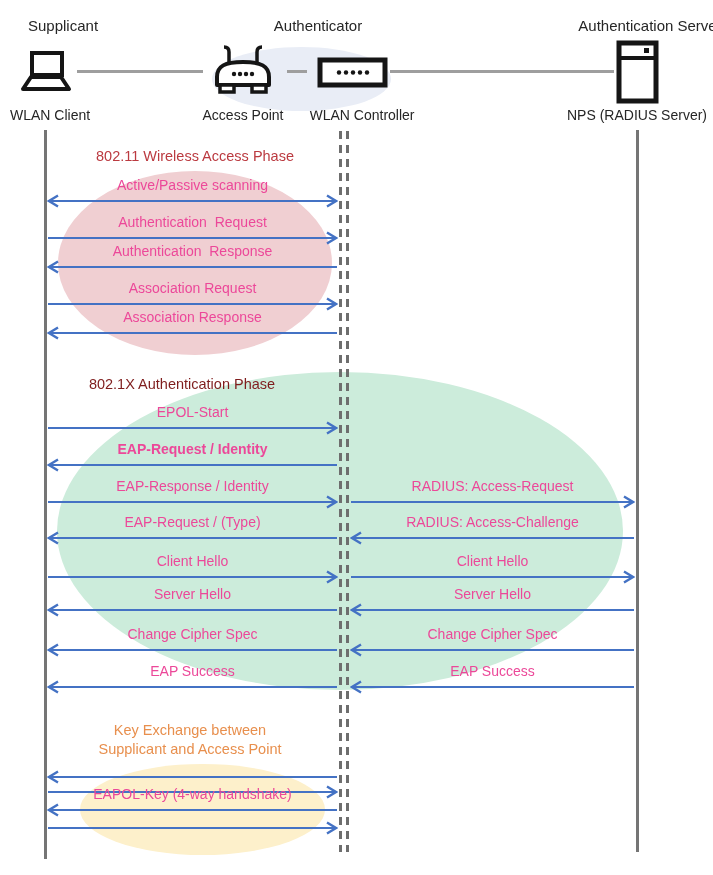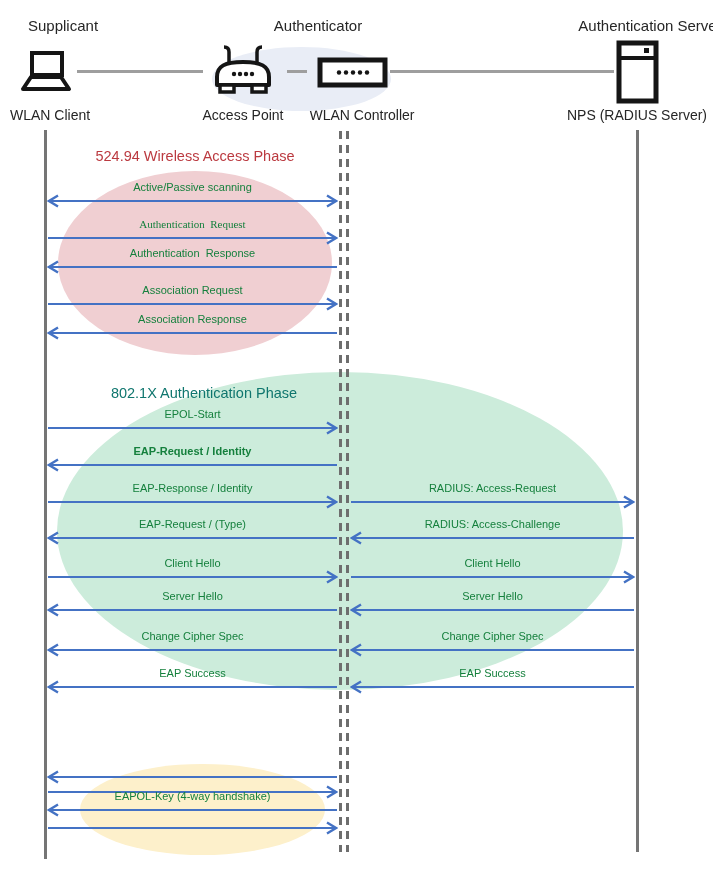--- a/index.html
+++ b/index.html
@@ -9,21 +9,21 @@
   .lifeline{position:absolute;width:3px;background:#757575;z-index:2;}
   .lifeline.dashed{background:repeating-linear-gradient(to bottom,#6e6e6e 0 8px,transparent 8px 14px);}
   .connector{position:absolute;height:3px;background:#9e9e9e;z-index:2;}
   .actor-role{position:absolute;top:17px;font-size:15px;color:#262626;white-space:nowrap;margin-left:16px;}
   .actor-name{position:absolute;top:107px;font-size:14px;color:#262626;white-space:nowrap;}
   .centered{transform:translateX(-50%);}
   .icon{position:absolute;z-index:3;}
   .layer{position:absolute;inset:0;z-index:4;}
   .arrow{position:absolute;height:14px;}
   .msg-label{position:absolute;transform:translate(-50%,-100%);white-space:pre;
-             font-size:11px;color:#15803d;}
+             font-size:14px;color:#ec4899;}
   .phase-title{position:absolute;transform:translate(-50%,-50%);font-size:14.5px;
                white-space:pre-line;text-align:center;line-height:19px;}
 </style>
 </head>
 <body>
 
 <div class="canvas">
 
   <div class="ellipse" style="left: 212px; top: 47px; width: 179px; height: 64px; background: rgb(233, 237, 246);"></div>
   <div class="ellipse" style="left: 58px; top: 171px; width: 274px; height: 184px; background: rgb(240, 207, 210);"></div>
@@ -90,21 +90,21 @@
       <div class="arrow" style="left: 47px; top: 194px; width: 291px;"><svg width="291" height="14" viewBox="0 0 291 14">
           <line x1="1" y1="7" x2="290" y2="7" stroke="#4472c4" stroke-width="2"></line>
           <path d="M11 1.5 L2 7 L11 12.5" fill="none" stroke="#4472c4" stroke-width="2.4"></path>
           <path d="M280 1.5 L289 7 L280 12.5" fill="none" stroke="#4472c4" stroke-width="2.4"></path>
         </svg></div>
       <div class="msg-label" style="left: 192.5px; top: 193px;">Active/Passive scanning</div>
       <div class="arrow" style="left: 47px; top: 231px; width: 291px;"><svg width="291" height="14" viewBox="0 0 291 14">
           <line x1="1" y1="7" x2="290" y2="7" stroke="#4472c4" stroke-width="2"></line>
           <path d="M280 1.5 L289 7 L280 12.5" fill="none" stroke="#4472c4" stroke-width="2.4"></path>
         </svg></div>
-      <div class="msg-label" style="left: 192.5px; top: 230px; font-family: Liberation Serif, serif;">Authentication  Request</div>
+      <div class="msg-label" style="left: 192.5px; top: 230px;">Authentication  Request</div>
       <div class="arrow" style="left: 47px; top: 260px; width: 291px;"><svg width="291" height="14" viewBox="0 0 291 14">
           <line x1="1" y1="7" x2="290" y2="7" stroke="#4472c4" stroke-width="2"></line>
           <path d="M11 1.5 L2 7 L11 12.5" fill="none" stroke="#4472c4" stroke-width="2.4"></path>
         </svg></div>
       <div class="msg-label" style="left: 192.5px; top: 259px;">Authentication  Response</div>
       <div class="arrow" style="left: 47px; top: 297px; width: 291px;"><svg width="291" height="14" viewBox="0 0 291 14">
           <line x1="1" y1="7" x2="290" y2="7" stroke="#4472c4" stroke-width="2"></line>
           <path d="M280 1.5 L289 7 L280 12.5" fill="none" stroke="#4472c4" stroke-width="2.4"></path>
         </svg></div>
       <div class="msg-label" style="left: 192.5px; top: 296px;">Association Request</div>
@@ -193,17 +193,19 @@
         </svg></div>
       <div class="arrow" style="left: 47px; top: 803px; width: 291px;"><svg width="291" height="14" viewBox="0 0 291 14">
           <line x1="1" y1="7" x2="290" y2="7" stroke="#4472c4" stroke-width="2"></line>
           <path d="M11 1.5 L2 7 L11 12.5" fill="none" stroke="#4472c4" stroke-width="2.4"></path>
         </svg></div>
       <div class="msg-label" style="left: 192.5px; top: 802px;">EAPOL-Key (4-way handshake)</div>
       <div class="arrow" style="left: 47px; top: 821px; width: 291px;"><svg width="291" height="14" viewBox="0 0 291 14">
           <line x1="1" y1="7" x2="290" y2="7" stroke="#4472c4" stroke-width="2"></line>
           <path d="M280 1.5 L289 7 L280 12.5" fill="none" stroke="#4472c4" stroke-width="2.4"></path>
         </svg></div>
-      <div class="phase-title" style="left: 195px; top: 156px; color: rgb(187, 58, 64);">524.94 Wireless Access Phase</div>
-      <div class="phase-title" style="left: 204px; top: 384px; color: #0f766e; margin-top: 9px;">802.1X Authentication Phase</div>
+      <div class="phase-title" style="left: 195px; top: 156px; color: rgb(187, 58, 64);">802.11 Wireless Access Phase</div>
+      <div class="phase-title" style="left: 182px; top: 384px; color: #7f1d1d;">802.1X Authentication Phase</div>
+      <div class="phase-title" style="left: 190px; top: 740px; color: rgb(232, 143, 77);">Key Exchange between
+Supplicant and Access Point</div>
     </div>
 
 </div>
 
 </body></html>

